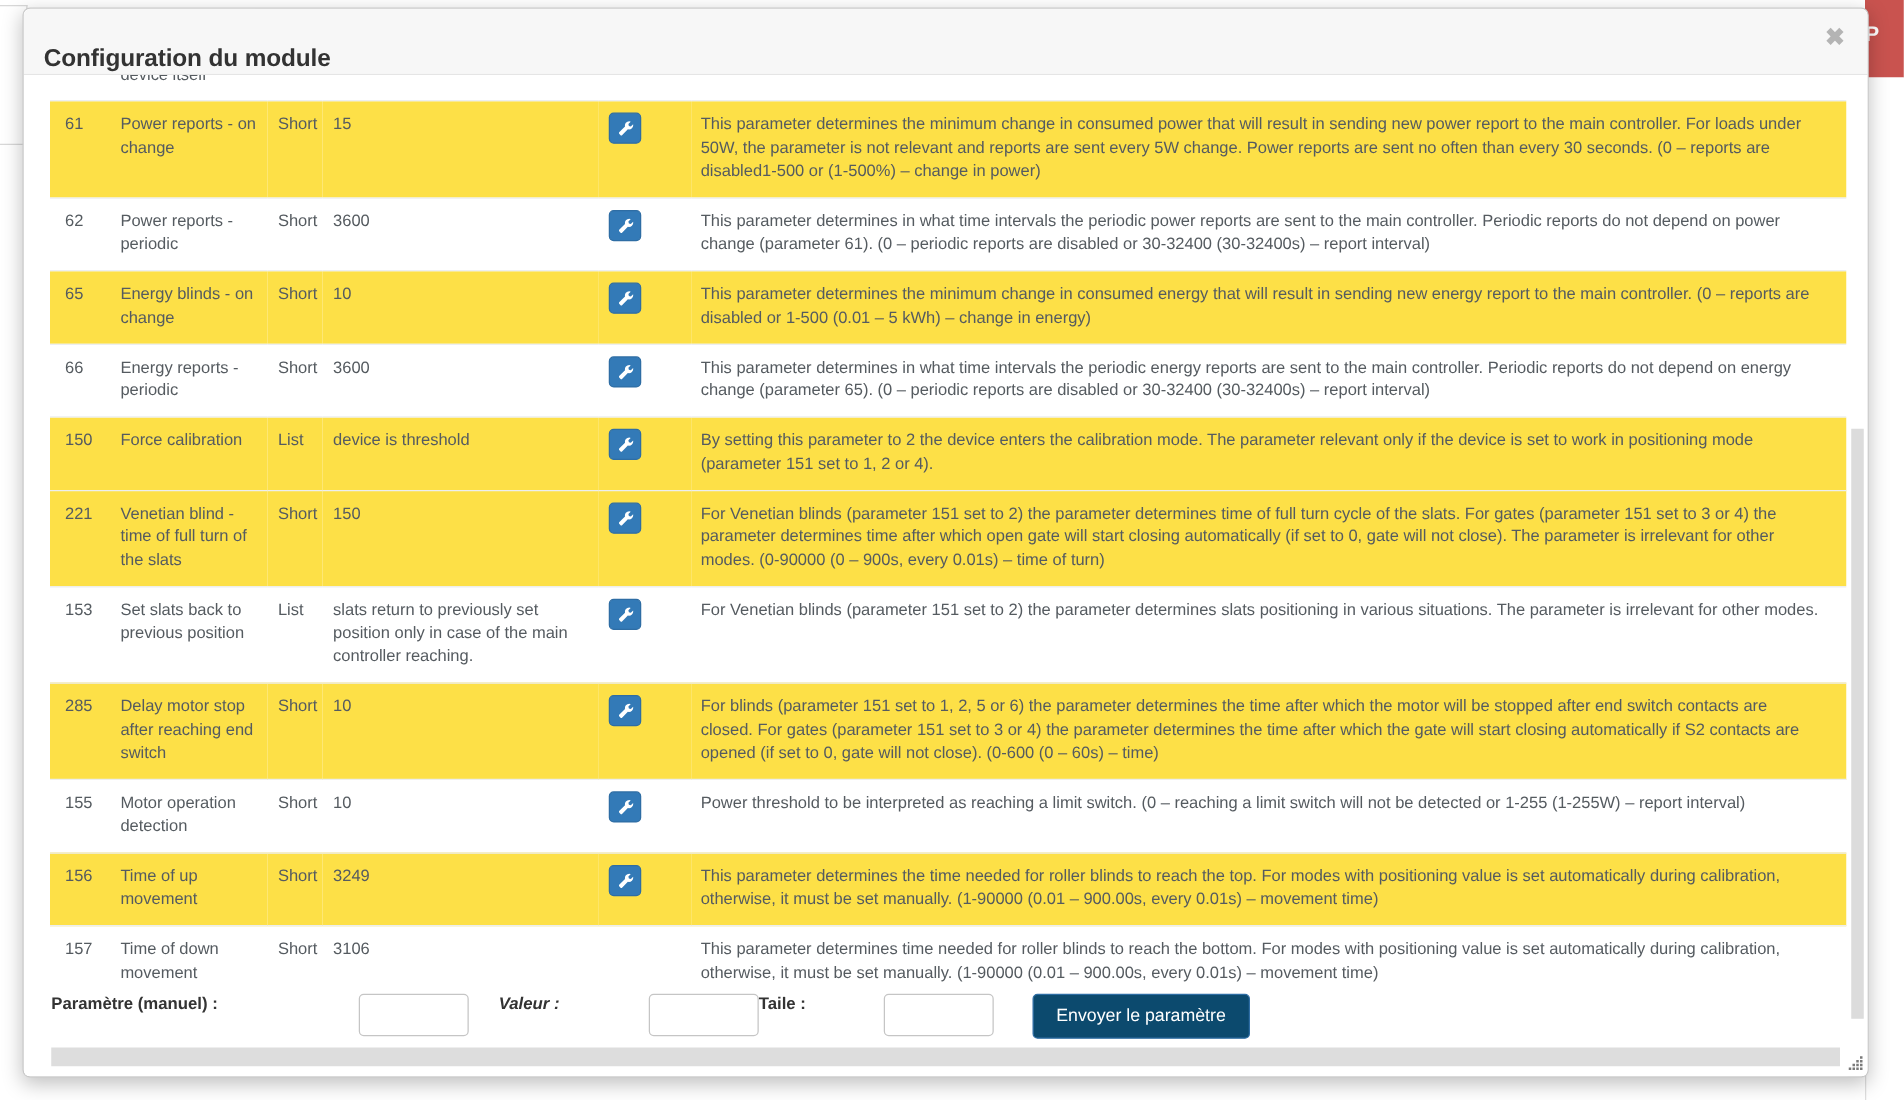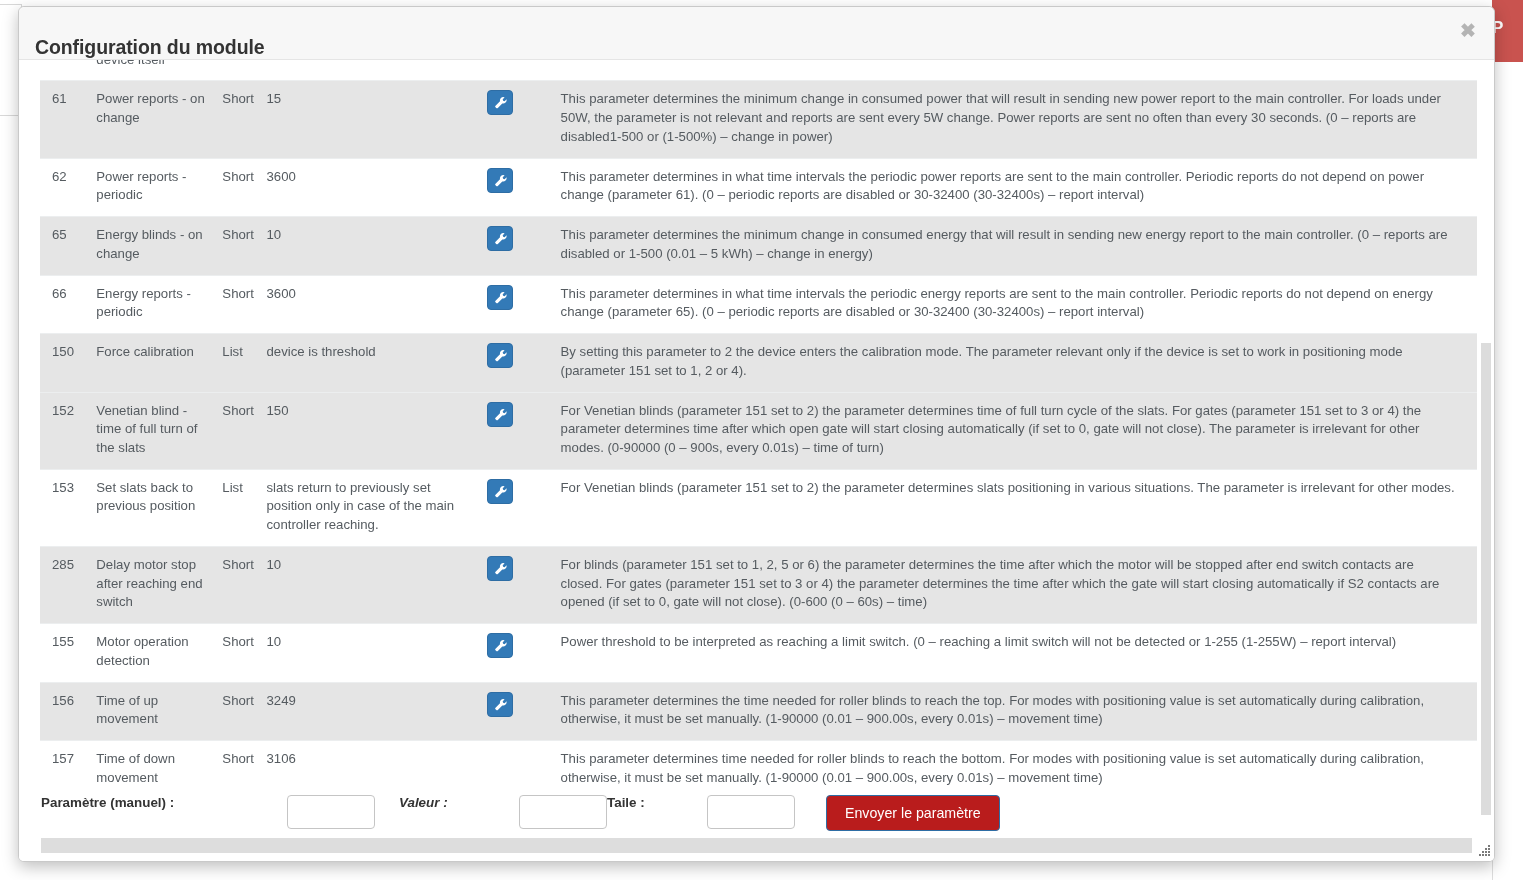--- a/index.html
+++ b/index.html
@@ -121,21 +121,21 @@
     margin-left: 21px;
   }
   table.params td {
     vertical-align: top;
     padding: 9px 8px 11px 8px;
     font-size: 13.2px;
     line-height: 1.42;
     color: #555b60;
     border-top: 1px solid #eceeef;
   }
-  table.params tr.zebra td { background: #e5e5e5; }
+  table.params tr.zebra td { background: #fde047; }
 
   .c-id    { width: 46px;  padding-left: 12px !important; color: #555b60; }
   .c-name  { width: 120px; }
   .c-type  { width: 42px;  }
   .c-value { width: 210px; }
   .c-act   { width: 70px;  }
   .c-desc  { width: 880px; padding-right: 18px !important; }
 
   .wrench-btn {
     display: inline-flex;
@@ -179,21 +179,21 @@
     background: #ffffff;
     font-size: 13px;
     padding: 4px 8px;
     color: #555;
     font-family: "Liberation Sans", sans-serif;
   }
   .send-btn {
     margin-left: 31px;
     height: 36px;
     padding: 0 18px;
-    background: #b91c1c;
+    background: #0c4a6e;
     border: 1px solid #2e6da4;
     border-radius: 4px;
     color: #ffffff;
     font-size: 14.2px;
     cursor: pointer;
     font-family: "Liberation Sans", sans-serif;
     white-space: nowrap;
   }
 
   
@@ -312,21 +312,21 @@
                 <td class="c-type">List</td>
                 <td class="c-value">device is threshold</td>
                 <td class="c-act"><button class="wrench-btn">
                     <svg width="13" height="13" viewBox="0 0 16 16" aria-hidden="true">
                       <path fill="#ffffff" d="M11.6 1.2a4.3 4.3 0 0 0-4.2 5.2L1.9 11.9a1.3 1.3 0 0 0 0 1.9l.9.9a1.3 1.3 0 0 0 1.9 0l5.5-5.5a4.3 4.3 0 0 0 5.2-5.1l-2.3 2.3-1.9-.5-.5-1.9 2.3-2.3a4.4 4.4 0 0 0-1.4-.5z"></path>
                     </svg>
                   </button></td>
                 <td class="c-desc">By setting this parameter to 2 the device enters the calibration mode. The parameter relevant only if the device is set to work in positioning mode (parameter 151 set to 1, 2 or 4).</td>
               </tr>
               <tr class="zebra">
-                <td class="c-id">152</td>
+                <td class="c-id">221</td>
                 <td class="c-name">Venetian blind - time of full turn of the slats</td>
                 <td class="c-type">Short</td>
                 <td class="c-value">150</td>
                 <td class="c-act"><button class="wrench-btn">
                     <svg width="13" height="13" viewBox="0 0 16 16" aria-hidden="true">
                       <path fill="#ffffff" d="M11.6 1.2a4.3 4.3 0 0 0-4.2 5.2L1.9 11.9a1.3 1.3 0 0 0 0 1.9l.9.9a1.3 1.3 0 0 0 1.9 0l5.5-5.5a4.3 4.3 0 0 0 5.2-5.1l-2.3 2.3-1.9-.5-.5-1.9 2.3-2.3a4.4 4.4 0 0 0-1.4-.5z"></path>
                     </svg>
                   </button></td>
                 <td class="c-desc">For Venetian blinds (parameter 151 set to 2) the parameter determines time of full turn cycle of the slats. For gates (parameter 151 set to 3 or 4) the parameter determines time after which open gate will start closing automatically (if set to 0, gate will not close). The parameter is irrelevant for other modes. (0-90000 (0 – 900s, every 0.01s) – time of turn)</td>
               </tr>

